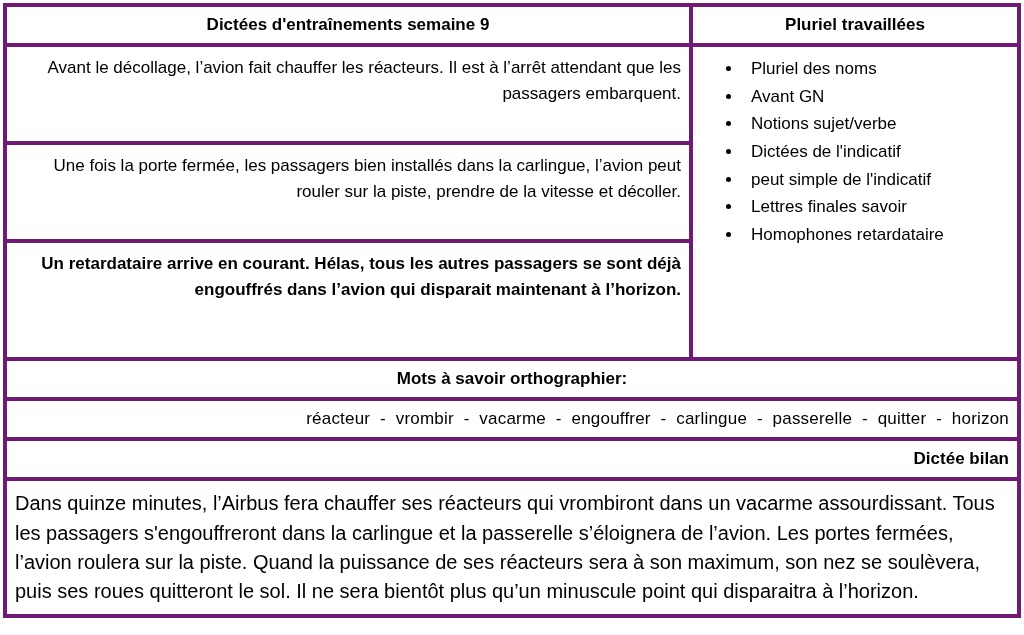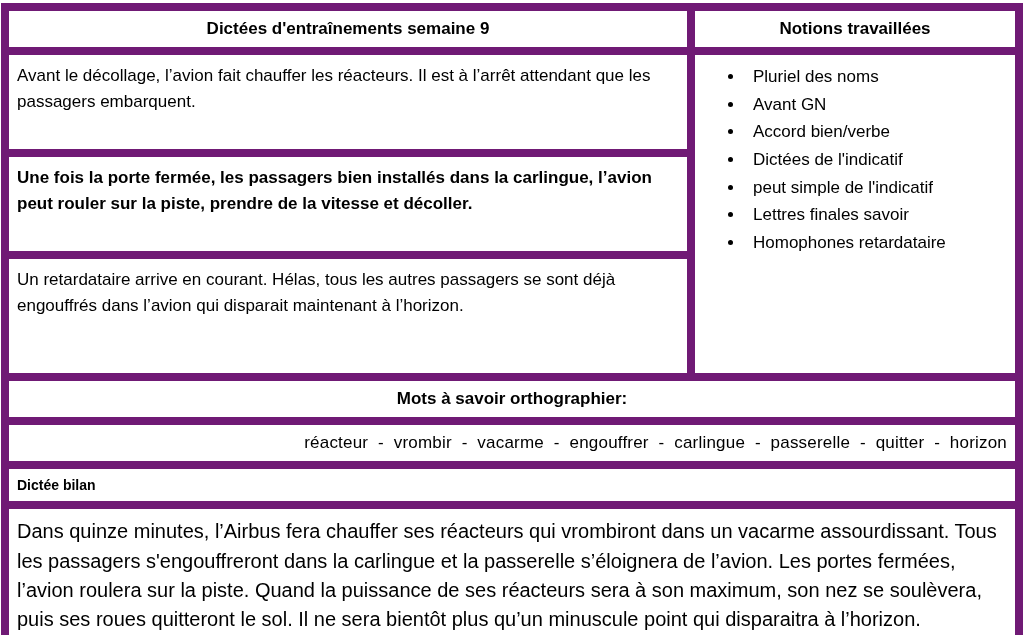--- a/index.html
+++ b/index.html
@@ -20,39 +20,40 @@
     position: relative;
     box-sizing: border-box;
   }
   table.doc {
     border-collapse: collapse;
     width: 1014px;
     margin: 3px auto 0 auto;
     table-layout: fixed;
   }
   table.doc td {
-    border: 8px solid #701a75;
+    border: 4px solid #701a75;
     vertical-align: top;
     padding: 8px;
   }
   .hdr-cell {
     text-align: center;
     font-weight: bold;
     font-size: 17px;
     padding: 5px 6px 6px 6px;
     line-height: 1.2;
   }
   .dictee-cell {
     font-size: 17px;
     line-height: 1.5;
     padding: 14px 10px 14px 12px;
+    text-align: right;
   }
   .dictee-1 { height: 78px; }
-  .dictee-2 { height: 78px; font-weight: bold; }
-  .dictee-3 { height: 98px; }
+  .dictee-2 { height: 78px; }
+  .dictee-3 { height: 98px; font-weight: bold; }
   .notions-cell {
     padding: 10px 8px 10px 8px;
     vertical-align: top;
   }
   ul.notions {
     margin: 0;
     padding-left: 42px;
     list-style-type: disc;
   }
   ul.notions li {
@@ -67,23 +68,23 @@
     padding: 5px 6px 6px 6px;
     margin-top: 37px;
   }
   .mots-list {
     font-size: 17px;
     padding: 7px 8px 8px 10px;
     letter-spacing: 0.2px;
     text-align: right;
   }
   .bilan-title {
-    text-align: left;
+    text-align: right;
     font-weight: bold;
-    font-size: 14px;
+    font-size: 17px;
     padding: 5px 6px 6px 6px;
   }
   .bilan-text {
     font-size: 20px;
     line-height: 1.46;
     padding: 8px 10px 10px 10px;
   }
   .word-sep { white-space: pre; }
 </style>
 </head>
@@ -94,32 +95,32 @@
     <colgroup>
       <col style="width:686px">
       <col style="width:328px">
     </colgroup>
     <tbody>
       <tr>
         <td class="hdr-cell">
           <span>Dictées d'entraînements semaine 9</span>
         </td>
         <td class="hdr-cell">
-          <span>Notions travaillées</span>
+          <span>Pluriel travaillées</span>
         </td>
       </tr>
       <tr>
         <td class="dictee-cell dictee-1">
           <span>Avant le décollage, l’avion fait chauffer les réacteurs. Il est à l’arrêt attendant que les passagers embarquent.</span>
         </td>
         <td class="notions-cell" rowspan="3">
           <ul class="notions">
             <li>Pluriel des noms</li>
             <li>Avant GN</li>
-            <li>Accord bien/verbe</li>
+            <li>Notions sujet/verbe</li>
             <li>Dictées de l'indicatif</li>
             <li>peut simple de l'indicatif</li>
             <li>Lettres finales savoir</li>
             <li>Homophones retardataire</li>
           </ul>
         </td>
       </tr>
       <tr>
         <td class="dictee-cell dictee-2">
           <span>Une fois la porte fermée, les passagers bien installés dans la carlingue, l’avion peut rouler sur la piste, prendre de la vitesse et décoller.</span>

